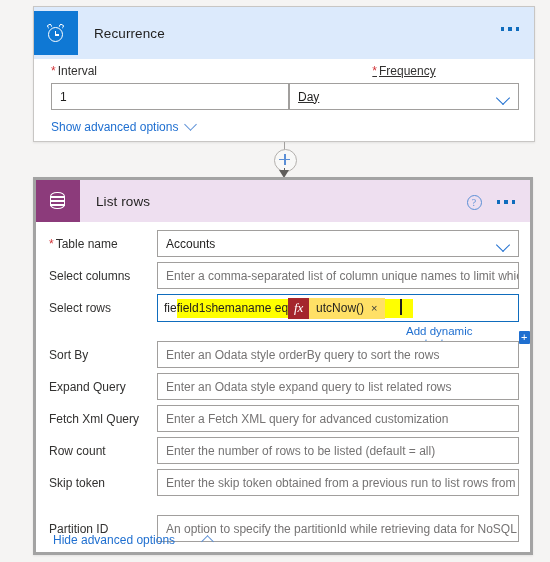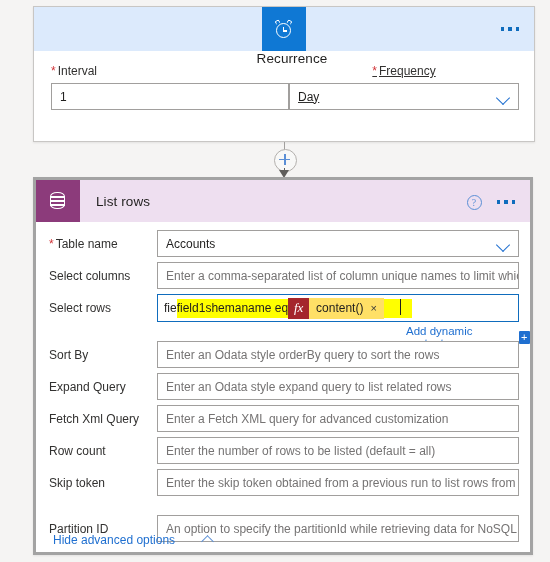--- a/index.html
+++ b/index.html
@@ -27,26 +27,25 @@
   
   #recurrence-card {
     left: 33px;
     top: 6px;
     width: 502px;
     height: 136px;
     border: 1px solid #c8c6c4;
     box-shadow: 0 1px 2px rgba(0,0,0,0.08);
   }
   #recurrence-header {
-    height: 44px;
+    height: 52px;
     background: #dceafc;
     display: flex;
     align-items: center;
     position: relative;
-    flex-direction: column;
   }
   .hdr-icon-box {
     width: 44px;
     height: 44px;
     display: flex;
     align-items: center;
     justify-content: center;
     flex: 0 0 44px;
   }
   #recurrence-icon-box { background: #0f78d4; }
@@ -388,20 +387,24 @@
   <div class="field-row" style="left:255px; top:57px; flex-direction:column; align-items:center;text-decoration:underline;">
     <div class="field-label">
       <span class="req-star">*</span><span>Frequency</span>
     </div>
     <div class="txtbox" style="width:230px; margin-top:5px;">
       <span>Day</span>
       <span class="chev"></span>
     </div>
   </div>
 
+  <div class="linkbtn" style="left:17px; top:113px;">
+    <span>Show advanced options</span>
+    <span class="chev-small"></span>
+  </div>
 </div>
 
 <div id="connector">
   <div class="line-top"></div>
   <div class="plus-circle"></div>
   <div class="arrow-stem"></div>
   <div class="arrow-head"></div>
 </div>
 
 <div class="card" id="listrows-card">
@@ -442,21 +445,21 @@
       <span style="white-space:nowrap;">Enter a comma-separated list of column unique names to limit which columns</span>
     </div>
   </div>
 
   <div class="field-row" style="left:13px; top:114px; width:472px;">
     <div class="field-label" style="width:108px;">Select rows</div>
     <div id="filter-input" style="width:362px;">
       <span class="filter-text"><span style="background:#fff;">fie</span><span class="hl">field1shemaname eq</span></span>
       <span class="fx-token">fx</span>
       <span class="expr-chip">
-        <span>content()</span>
+        <span>utcNow()</span>
         <span class="x">×</span>
       </span>
       <span class="hl" style="width:28px;"><span class="caret"></span></span>
     </div>
   </div>
 
   <div id="add-dynamic" style="left:370px; top:145px;">
     <span>Add dynamic content</span>
     <span class="plusbox">+</span>
   </div>

